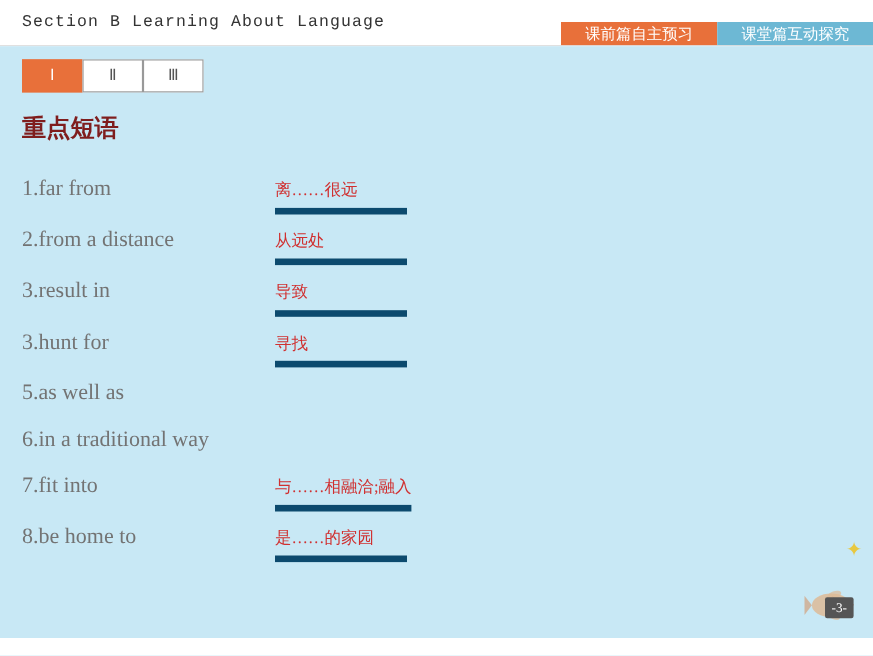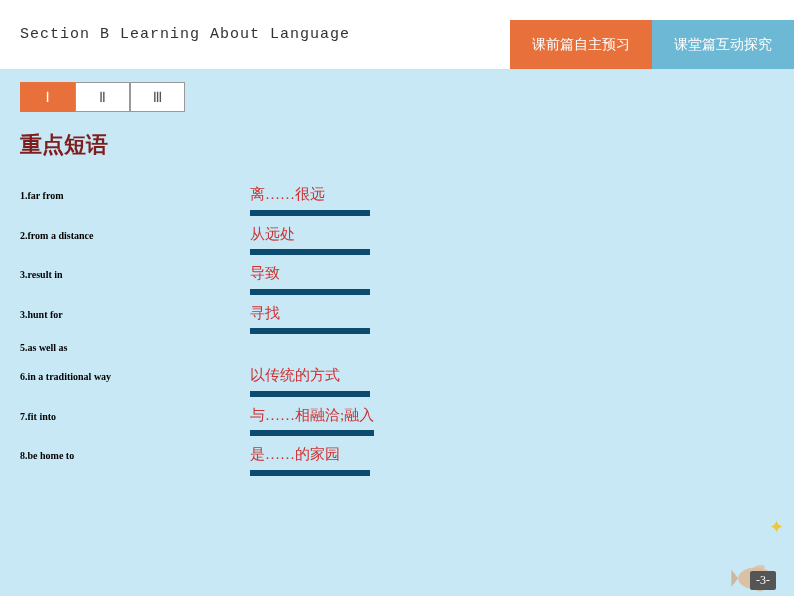--- a/index.html
+++ b/index.html
@@ -10,21 +10,21 @@
       font-family: 'SimSun', 'STSong', serif;
       background: #fff;
       overflow: hidden;
       position: relative;
     }
 
     
     .header {
       display: flex;
       align-items: stretch;
-      height: 70px;
+      height: 42px;
       background: #fff;
       border-bottom: 1px solid #ddd;
       justify-content: center;
     }
 
     .header-title {
       flex: 1;
       display: flex;
       align-items: center;
       padding: 0 20px;
@@ -113,25 +113,24 @@
     }
 
     .vocab-item {
       display: flex;
       align-items: baseline;
       font-size: 15px;
       line-height: 1.9;
     }
 
     .vocab-phrase {
-      color: #000000;
+      color: #737373;
       min-width: 230px;
       font-family: 'Times New Roman', serif;
-      font-size: 10px;
-      font-weight: bold;
+      font-size: 20px;
     }
 
     .vocab-translation {
       color: #d03030;
       font-size: 15px;
       border-bottom: 6px solid #0c4a6e;
       padding-bottom: 1px;
       min-width: 120px;
     }
 
@@ -208,21 +207,20 @@
     </li>
     <li class="vocab-item">
       <span class="vocab-phrase">3.hunt for</span>
       <span class="vocab-translation">寻找</span>
     </li>
     <li class="vocab-item">
       <span class="vocab-phrase">5.as well as</span>
     </li>
     <li class="vocab-item">
       <span class="vocab-phrase">6.in a traditional way</span>
-      <span class="vocab-translation">以传统的方式</span>
     </li>
     <li class="vocab-item">
       <span class="vocab-phrase">7.fit into</span>
       <span class="vocab-translation">与……相融洽;融入</span>
     </li>
     <li class="vocab-item">
       <span class="vocab-phrase">8.be home to</span>
       <span class="vocab-translation">是……的家园</span>
     </li>
   </ul>

